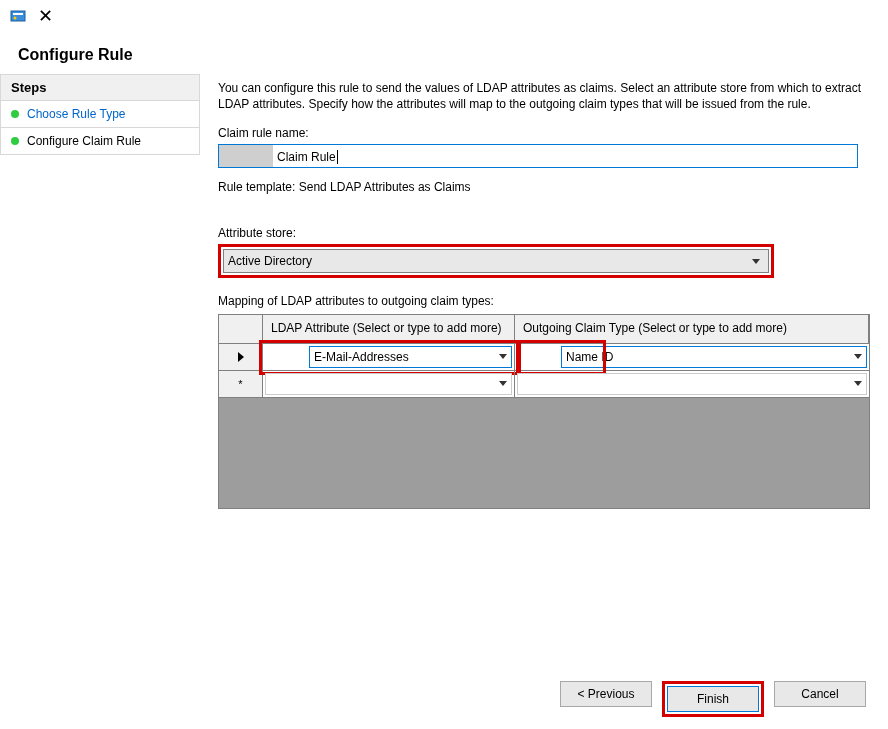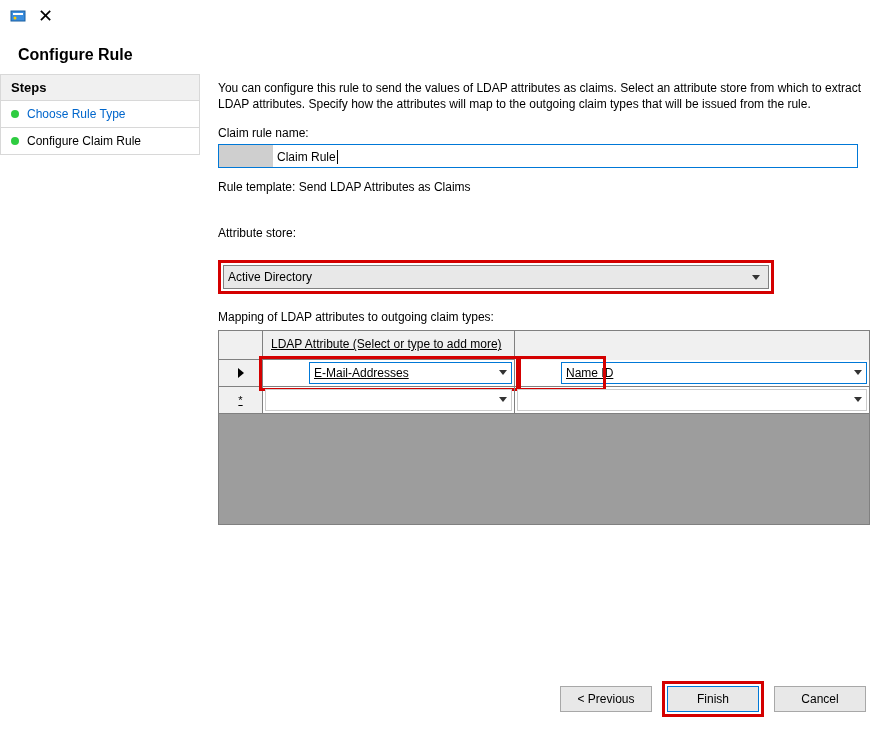--- a/index.html
+++ b/index.html
@@ -25,26 +25,26 @@
     .label { margin-bottom: 4px; margin-top: 10px; }
     
     .rule-name-input { display: flex; width: 640px; border: 1px solid #0078d7; height: 24px; background: #fff; }
     .rule-name-prefix { width: 54px; background: #cfcfcf; height: 100%; }
     .rule-name-text { padding: 3px 4px; font-size: 12px; display: flex; align-items: flex-end; }
     .caret { display: inline-block; width: 1px; height: 14px; background: #000; margin-left: 1px; }
     
     .template-text { margin-top: 12px; margin-bottom: 8px; }
     
     .red-box { border: 3px solid #d40000; padding: 2px; }
-    .attr-store-wrap { width: 556px; margin-top: 20px; }
+    .attr-store-wrap { width: 556px; margin-top: 4px; }
     .select-box { display: flex; align-items: center; background: #e8e8e8; border: 1px solid #808080; height: 24px; padding: 0 4px; cursor: pointer; }
     .select-text { flex: 1; }
     .chev { width: 0; height: 0; border-left: 4px solid transparent; border-right: 4px solid transparent; border-top: 5px solid #333; margin-right: 4px; }
     
-    .mapping-table { width: 652px; margin-top: 6px; background: #9d9d9d; border: 1px solid #808080; text-decoration: underline; }
+    .mapping-table { width: 652px; margin-top: 6px; background: #9d9d9d; border: 1px solid #808080; }
     .mt-head { display: flex; background: #f0f0f0; }
     .mt-corner { width: 44px; border-right: 1px solid #808080; border-bottom: 1px solid #808080; }
     .mt-head-cell { padding: 6px 8px; border-right: 1px solid #808080; border-bottom: 1px solid #808080; line-height: 1.3; }
     .mt-head-left { width: 252px; }
     .mt-head-right { flex: 1; }
     
     .mt-row { display: flex; background: #fff; }
     .mt-rowhead { width: 44px; background: #f0f0f0; border-right: 1px solid #808080; border-bottom: 1px solid #808080; display: flex; align-items: center; justify-content: center; }
     .row-arrow { width: 0; height: 0; border-top: 5px solid transparent; border-bottom: 5px solid transparent; border-left: 6px solid #000; }
     .row-star { font-size: 11px; }
@@ -52,21 +52,21 @@
     .mt-cell { border-bottom: 1px solid #808080; padding: 2px; display: flex; align-items: center; position: relative; }
     .mt-cell-left { width: 252px; border-right: 1px solid #808080; }
     .mt-cell-right { flex: 1; }
     .cell-select { flex: 1; display: flex; align-items: center; border: 1px solid #0078d7; background: #fff; height: 22px; padding-left: 4px; cursor: pointer; margin-left: 44px; }
     .cell-select-plain { flex: 1; display: flex; align-items: center; background: #fff; height: 22px; padding-left: 4px; cursor: pointer; border: 1px solid #ccc; }
     .cell-select .chev, .cell-select-plain .chev { margin-left: auto; }
     
     .red-group-ldap { position: absolute; border: 3px solid #d40000; pointer-events: none; }
     .mt-body-bg { background: #9d9d9d; height: 110px; }
     
-    .footer { position: absolute; bottom: 0; right: 0; left: 0; padding: 12px 22px; display: flex; justify-content: flex-end; gap: 10px; align-items: center; }
+    .footer { position: absolute; bottom: 0; right: 0; left: 0; padding: 12px 22px; display: flex; justify-content: flex-end; gap: 10px; }
     .btn { width: 92px; height: 26px; background: #e8e8e8; border: 1px solid #a8a8a8; cursor: pointer; font-size: 12px; display: flex; align-items: center; justify-content: center; }
     .btn-finish-wrap { border: 3px solid #d40000; padding: 2px; }
     .btn-finish { border: 1px solid #0078d7; }
   </style>
 </head>
 <body>
 
 <div class="titlebar">
   <span class="titlebar-icon">
     <svg viewBox="0 0 16 16">
@@ -114,20 +114,21 @@
         <span class="chev"></span>
       </div>
     </div>
 
     <div class="label" style="margin-top:16px;">Mapping of LDAP attributes to outgoing claim types:</div>
 
     <div class="mapping-table">
       <div class="mt-head">
         <div class="mt-corner"></div>
         <div class="mt-head-cell mt-head-left">LDAP Attribute (Select or type to add more)</div>
+        <div class="mt-head-cell mt-head-right">Outgoing Claim Type (Select or type to add more)</div>
       </div>
 
       <div style="position:relative;">
         <div class="mt-row">
           <div class="mt-rowhead">
               <span class="row-arrow"></span>
             </div>
           <div class="mt-cell mt-cell-left">
             <div class="cell-select">
               <span>E-Mail-Addresses</span>

